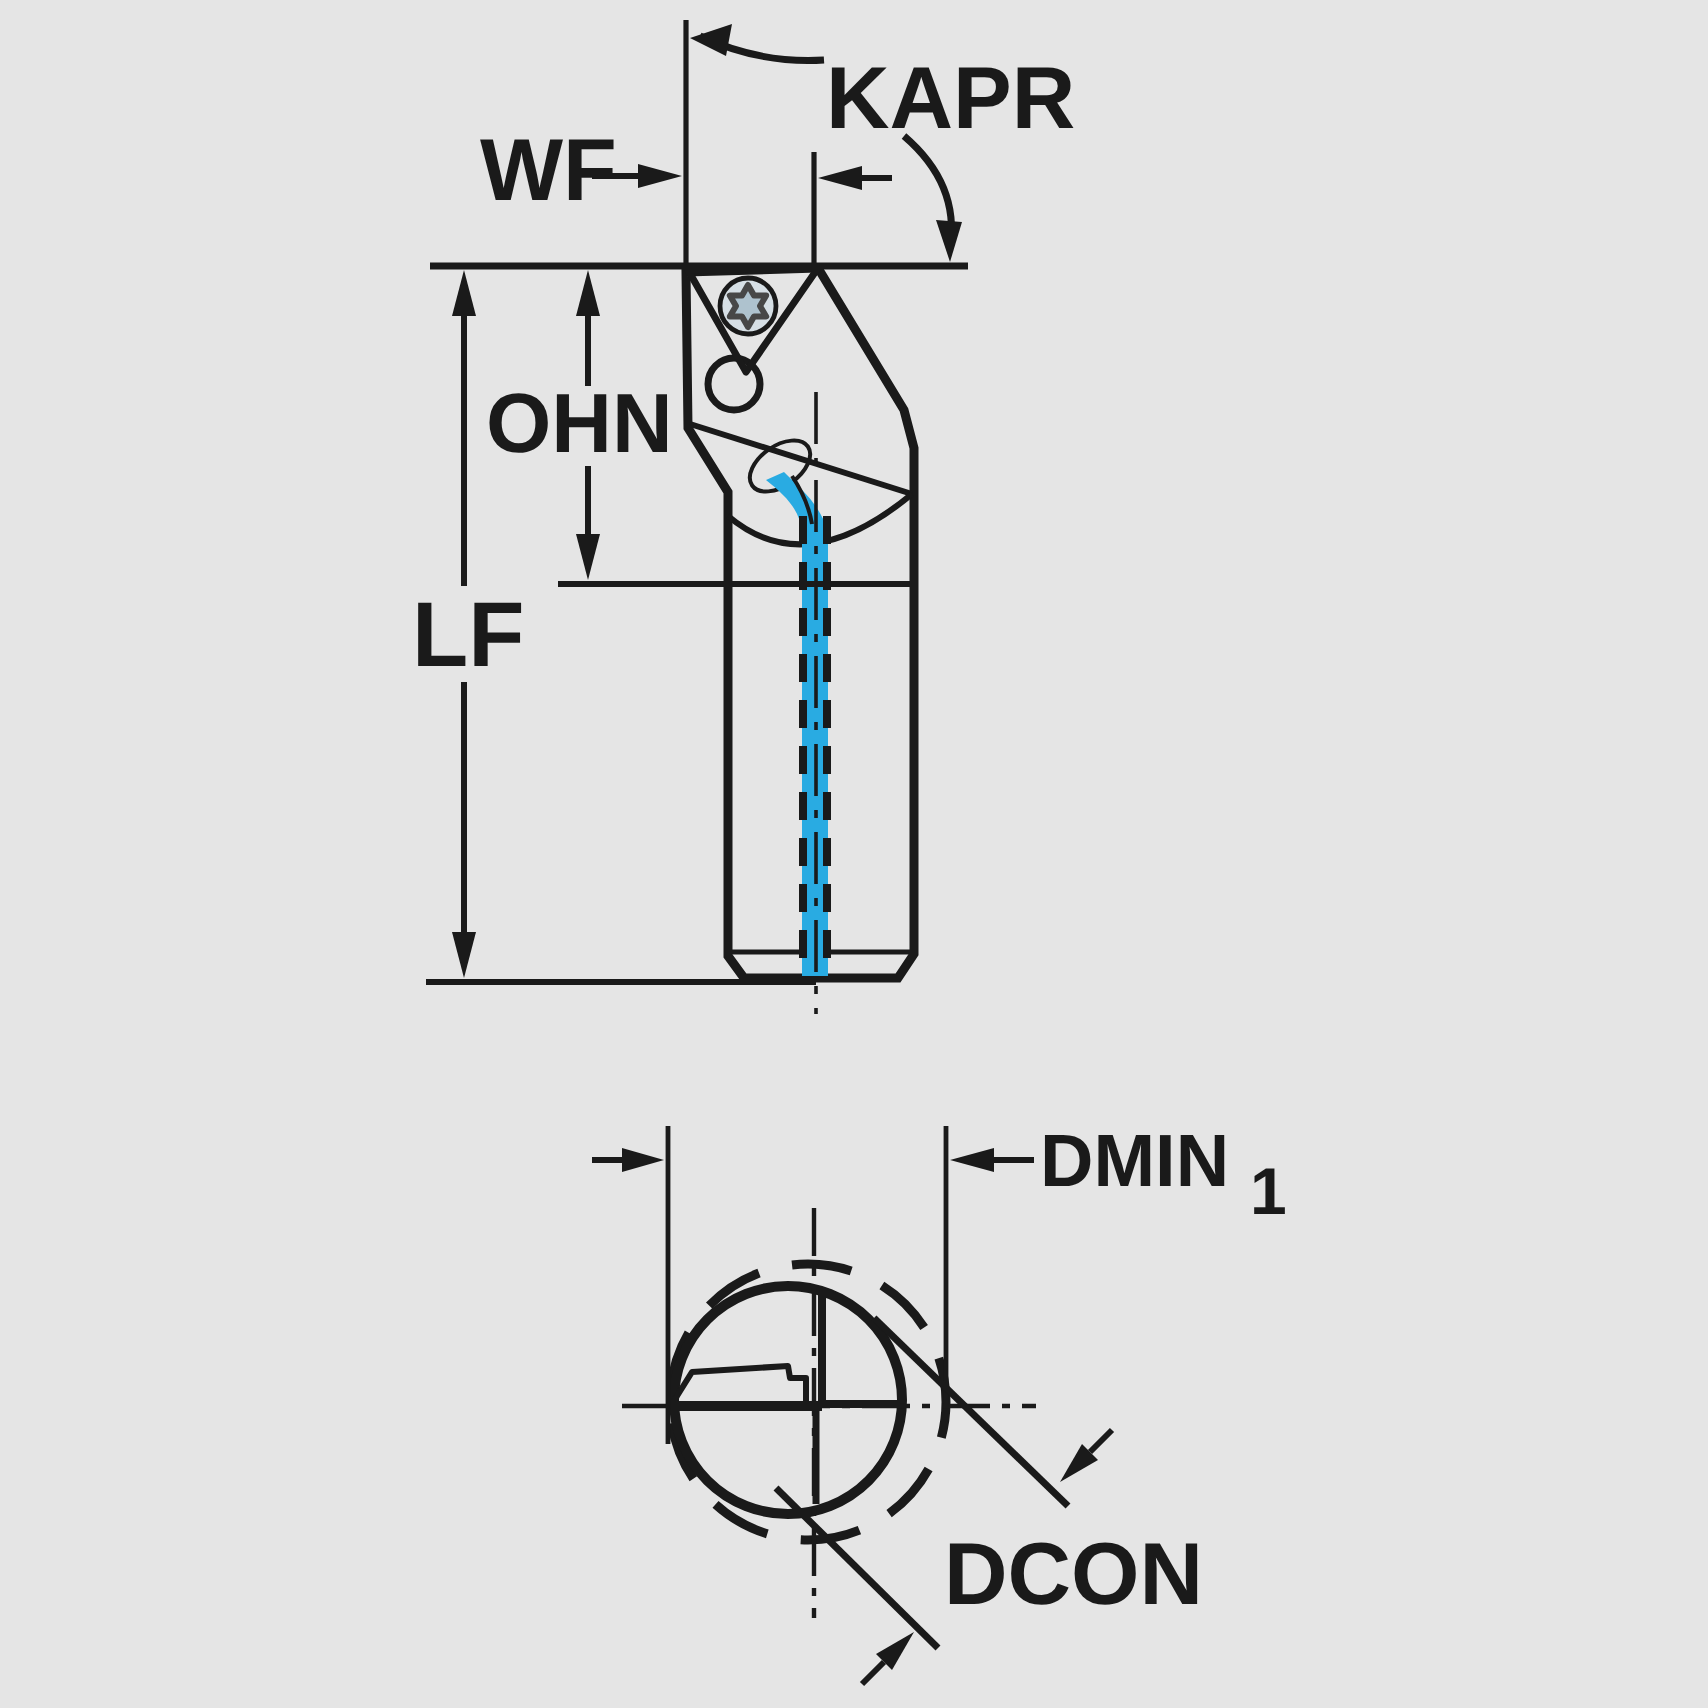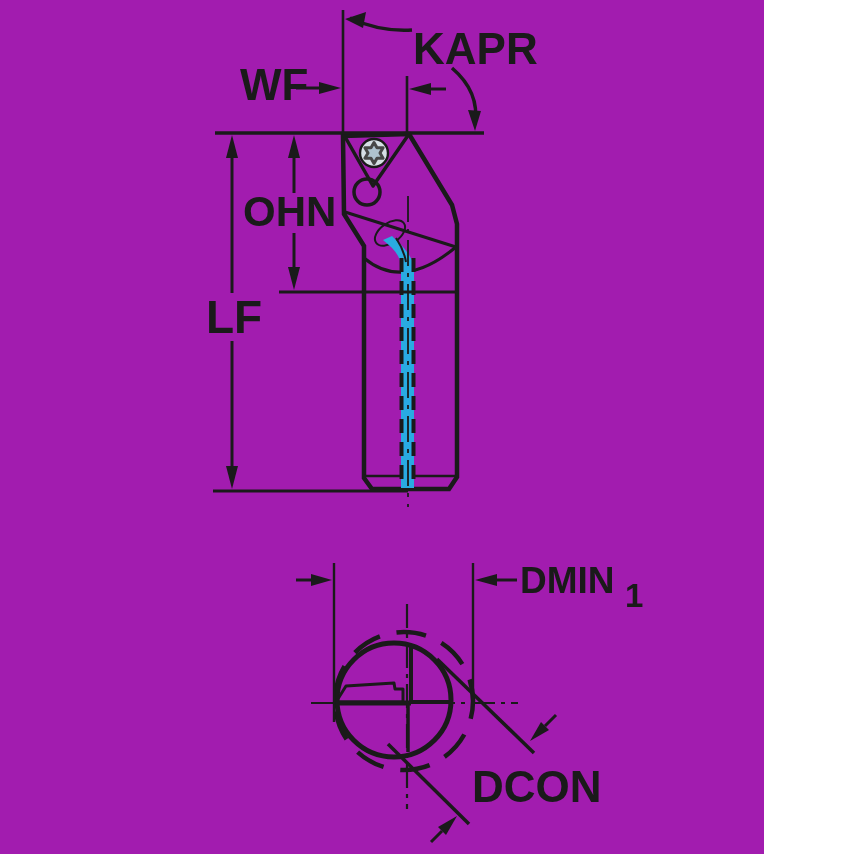--- a/index.html
+++ b/index.html
@@ -1,16 +1,16 @@
 <!DOCTYPE html>
 <html><head>
 <meta charset="utf-8">
 <style>
   html,body{margin:0;padding:0;background:#fff;}
-  .stage{position:relative;width:764px;height:854px;background:#a21caf;overflow:hidden;text-decoration:underline;}
+  .stage{position:relative;width:854px;height:854px;background:#e5e5e5;overflow:hidden;text-decoration:underline;}
   svg{position:absolute;inset:0;}
   .lbl{font-family:"Liberation Sans",sans-serif;font-weight:700;fill:#1a1a1a;}
   .ln{stroke:#1a1a1a;fill:none;stroke-linecap:butt;}
   .ink{fill:#1a1a1a;stroke:none;}
 </style>
 </head>
 <body>
 
 <div class="stage">
 <svg width="854" height="854" viewBox="0 0 854 854">

